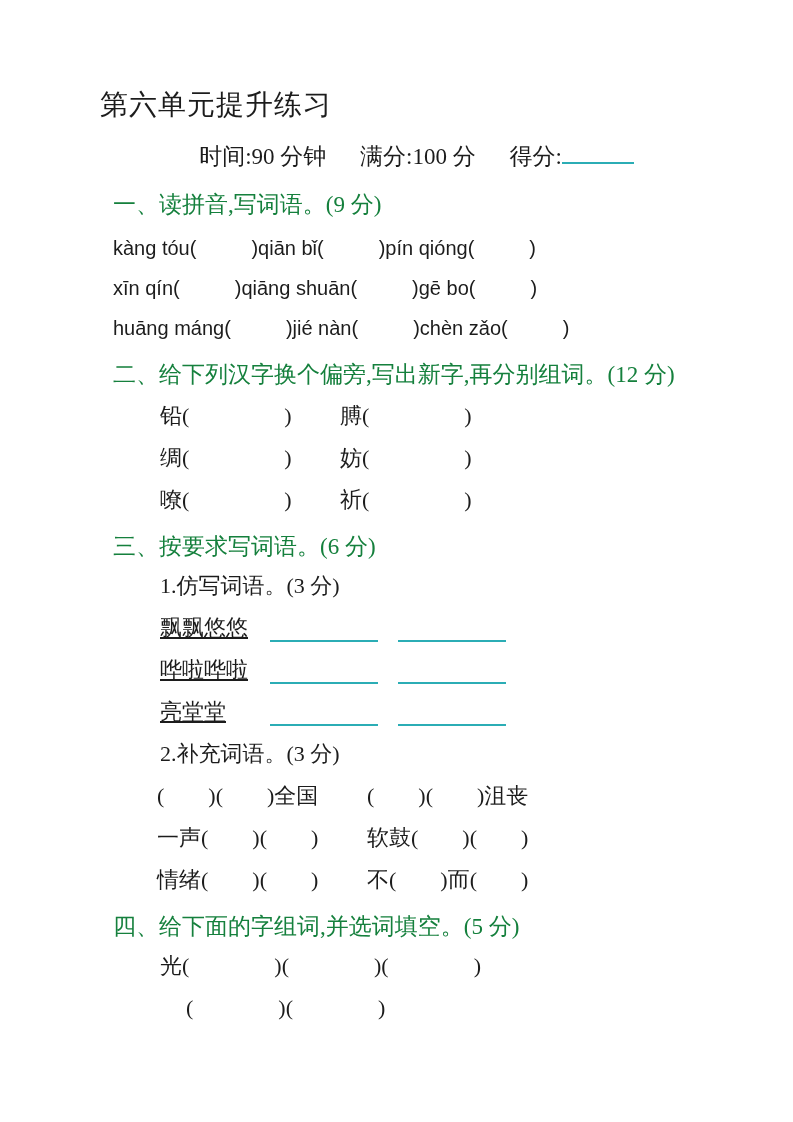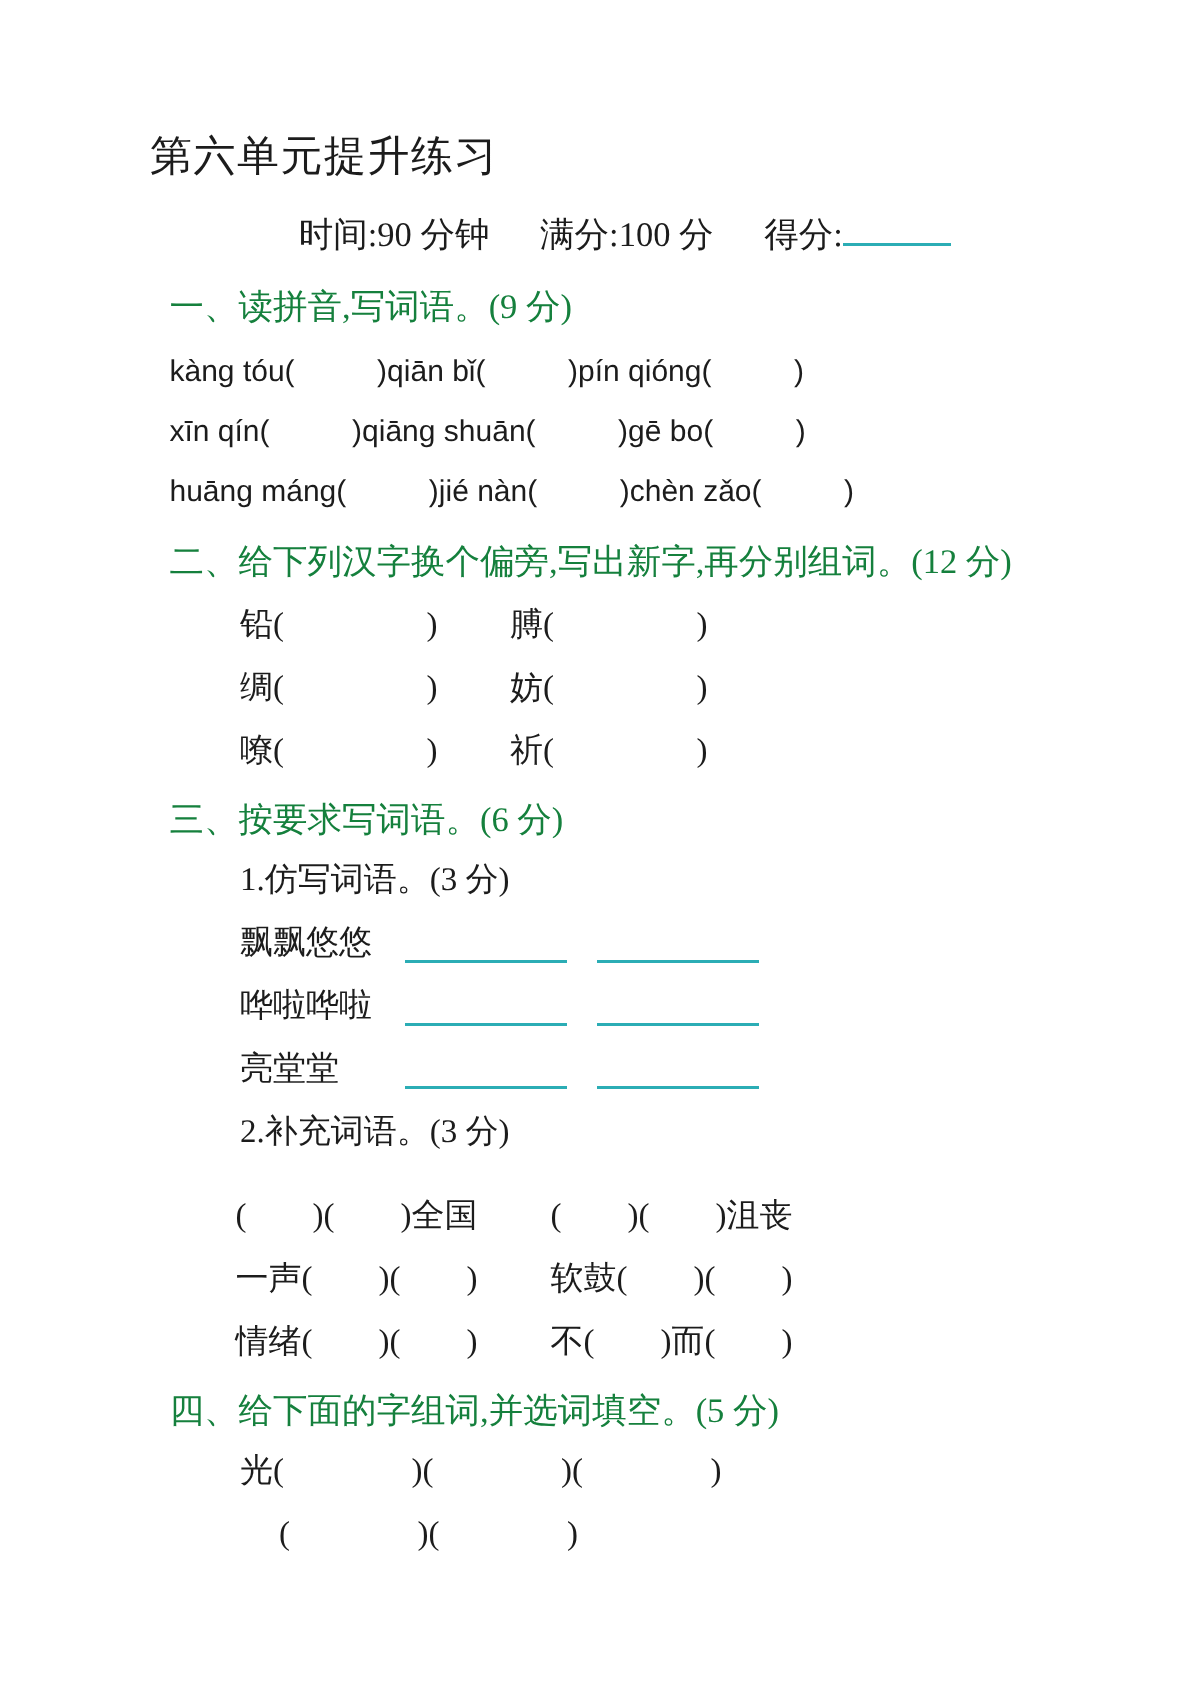--- a/index.html
+++ b/index.html
@@ -52,27 +52,27 @@
   .g44{width:44px;}
   .g85{width:85px;}
   
   .s2-block{margin-top:12px;padding-left:47px;}
   .s2-row{display:flex;font-size:22px;line-height:28px;margin-bottom:14px;}
   .s2-cell{width:180px;white-space:nowrap;}
   
   .sub-label{font-size:22px;line-height:28px;margin-top:10px;padding-left:47px;}
   .mimic-block{margin-top:14px;padding-left:47px;}
   .mimic-row{font-size:22px;line-height:28px;margin-bottom:14px;display:flex;align-items:flex-end;}
-  .mimic-label{display:inline-block;min-width:110px;}
+  .mimic-label{display:inline-block;min-width:110px;text-decoration:underline;}
   .uline{
     display:inline-block;width:108px;height:16px;
     border-bottom:2px solid #2badb5;
     margin-right:20px;
   }
-  .bc-block{margin-top:28px;padding-left:44px;}
+  .bc-block{margin-top:14px;padding-left:44px;}
   .bc-row{display:flex;font-size:22px;line-height:28px;margin-bottom:14px;}
   .bc-cell{width:210px;white-space:nowrap;}
   .bc-cell.right{width:auto;font-family:Liberation Serif, serif;}
   
   .s4-block{margin-top:10px;padding-left:47px;}
   .s4-row{font-size:22px;line-height:28px;margin-bottom:14px;white-space:nowrap;}
   .s4-row.indent{padding-left:26px;}
 </style>
 </head>
 <body>

